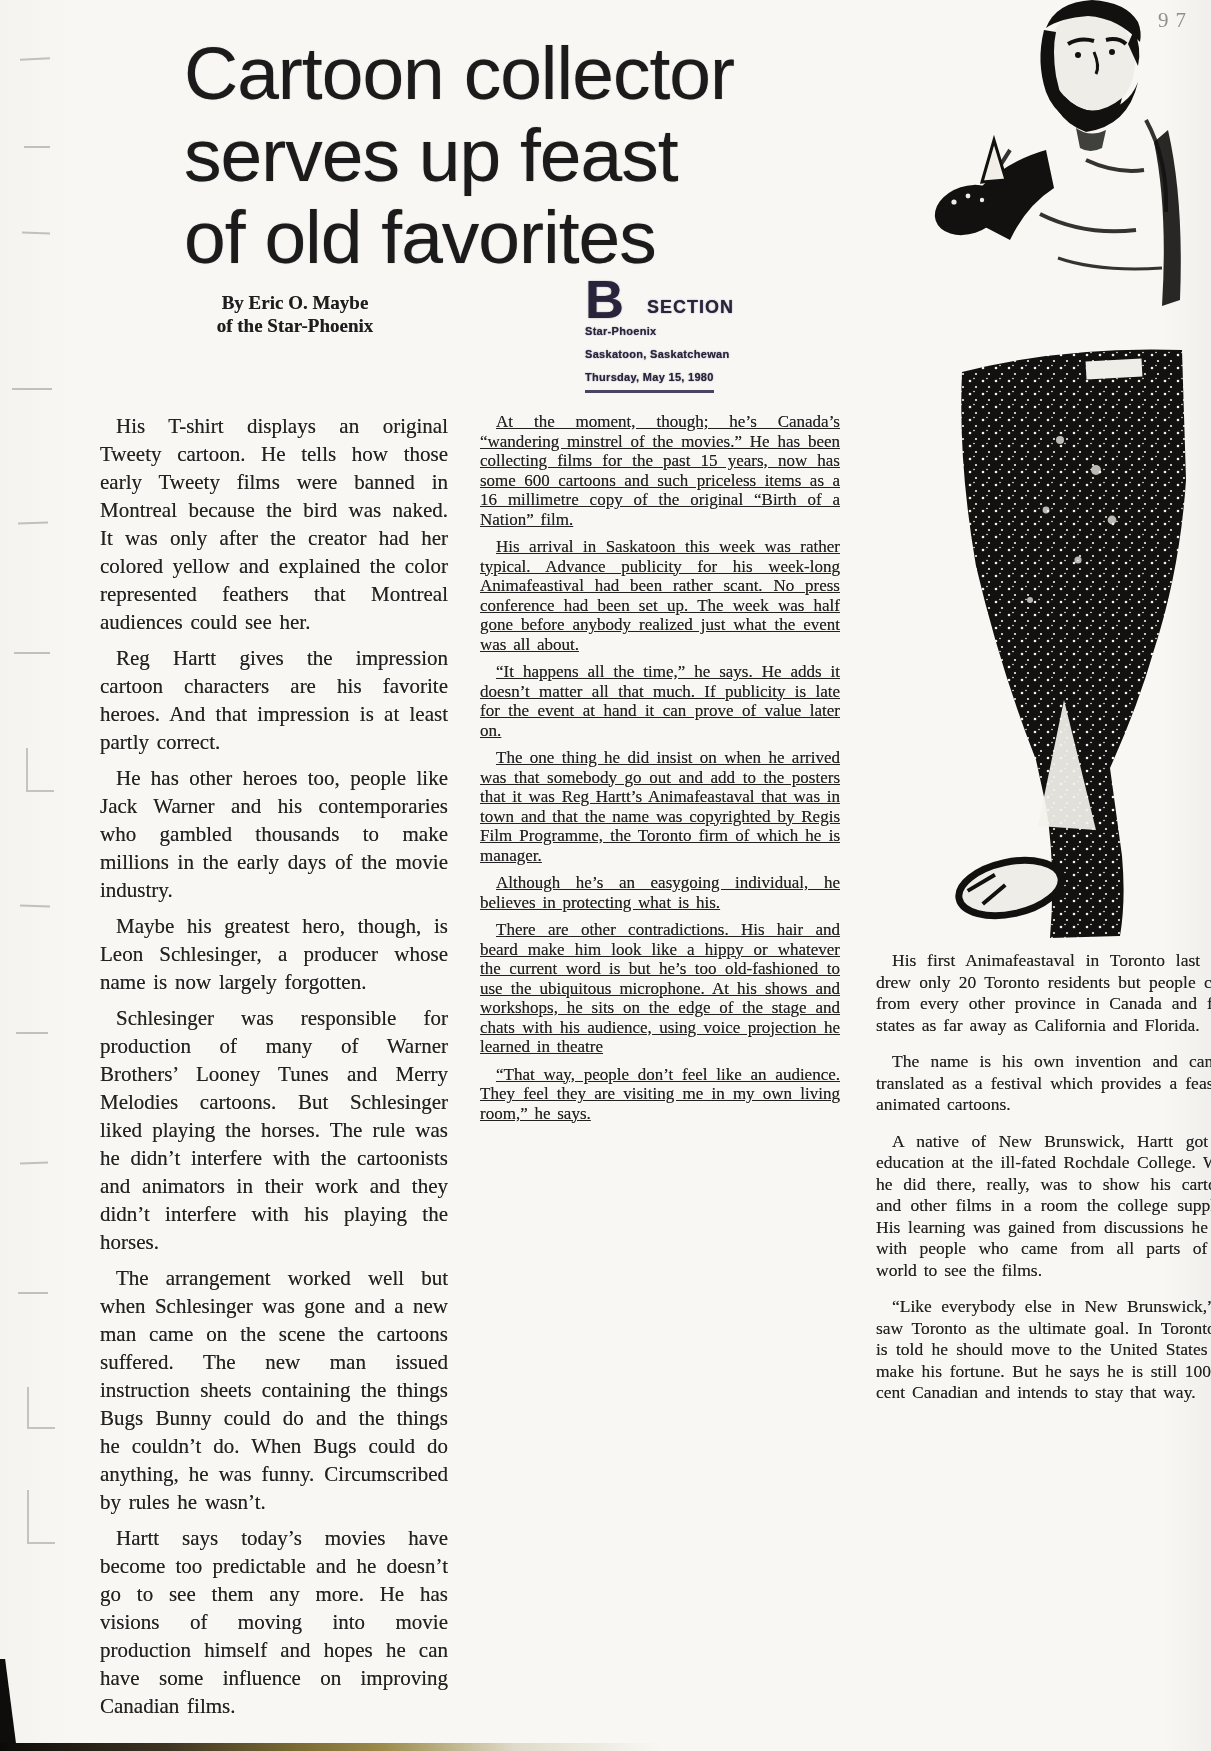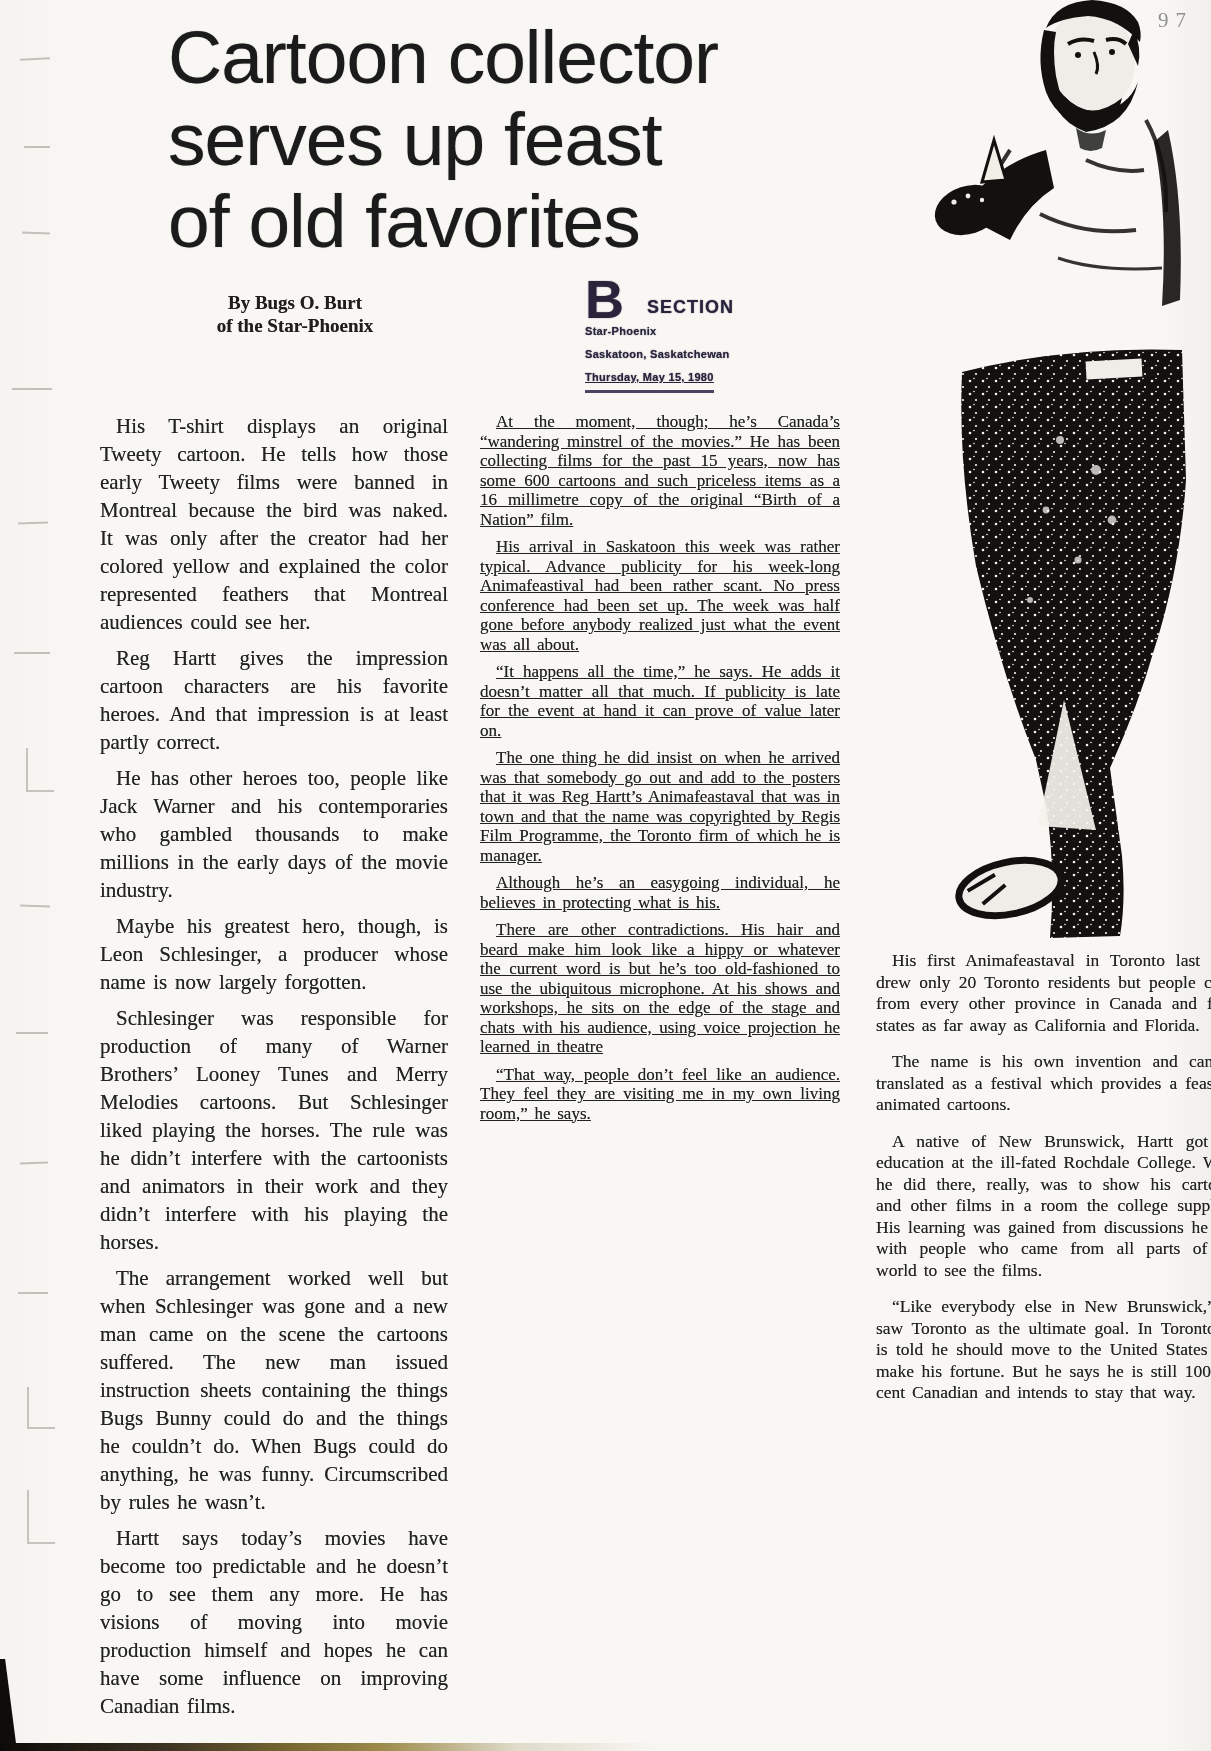--- a/index.html
+++ b/index.html
@@ -7,21 +7,21 @@
     position:relative;
     width:1211px;height:1751px;
     margin:0 auto;
     background:linear-gradient(to right,#f4f3ef,#f8f7f3 6%,#f8f7f3 96%,#f0efeb);
     overflow:hidden;
     font-family:"Liberation Serif", serif;
     color:#222;
   }
   
   .headline{
-    position:absolute;left:168px;top:16px;margin:0;
+    position:absolute;left:168px;top:16px;margin:16px;
     font-family:"Liberation Sans", sans-serif;
     font-weight:400;font-size:75px;line-height:82px;
     letter-spacing:-1px;color:#1b1b1b;
     text-shadow:0 0 1px rgba(0,0,0,.45);
   }
   .headline span{display:block;}
   
   .byline{
     position:absolute;left:190px;top:291px;width:210px;
     text-align:center;font-weight:700;font-size:19px;line-height:23px;
@@ -32,21 +32,21 @@
     position:absolute;left:585px;top:278px;width:260px;
     font-family:"Liberation Sans", sans-serif;
     color:#29243b;
     text-shadow:0 0 1.2px rgba(41,36,70,.75);
   }
   .sec-top{display:flex;align-items:flex-end;gap:10px;}
   .sec-b{font-size:54px;line-height:42px;font-weight:700;}
   .sec-label{font-size:18px;font-weight:700;letter-spacing:1px;padding-bottom:2px;margin-left:13px;}
   .sec-line{font-size:11px;font-weight:700;line-height:23px;letter-spacing:.3px;}
   .sec-line:first-of-type{margin-top:6px;}
-  .sec-date{display:inline-block;border-bottom:3px solid rgba(41,36,70,.85);padding-bottom:1px;text-decoration:underline;}
+  .sec-date{display:inline-block;border-bottom:3px solid rgba(41,36,70,.85);padding-bottom:1px;}
   
   .page-num{
     position:absolute;left:1158px;top:8px;
     font-family:Liberation Serif, serif;
     font-size:21px;color:#8f8f8f;letter-spacing:7px;z-index:5;
   }
   
   .col{position:absolute;text-align:justify;text-shadow:0 0 .5px rgba(20,20,20,.55);}
   .col p{margin:0 0 8px 0;text-indent:16px;}
   .col1{left:100px;top:412px;width:348px;font-size:21px;line-height:28px;word-spacing:2.5px;}
@@ -74,21 +74,21 @@
 
   <div class="page-num">97</div>
 
   <h1 class="headline">
     <span>Cartoon collector</span>
     <span>serves up feast</span>
     <span>of old favorites</span>
   </h1>
 
   <div class="byline">
-    <div>By Bugs O. Burt</div>
+    <div>By Eric O. Maybe</div>
     <div>of the Star-Phoenix</div>
   </div>
 
   <div class="section-block">
     <div class="sec-top">
       <span class="sec-b">B</span>
       <span class="sec-label">SECTION</span>
     </div>
     <div class="sec-line">Star-Phoenix</div>
     <div class="sec-line">Saskatoon, Saskatchewan</div>

